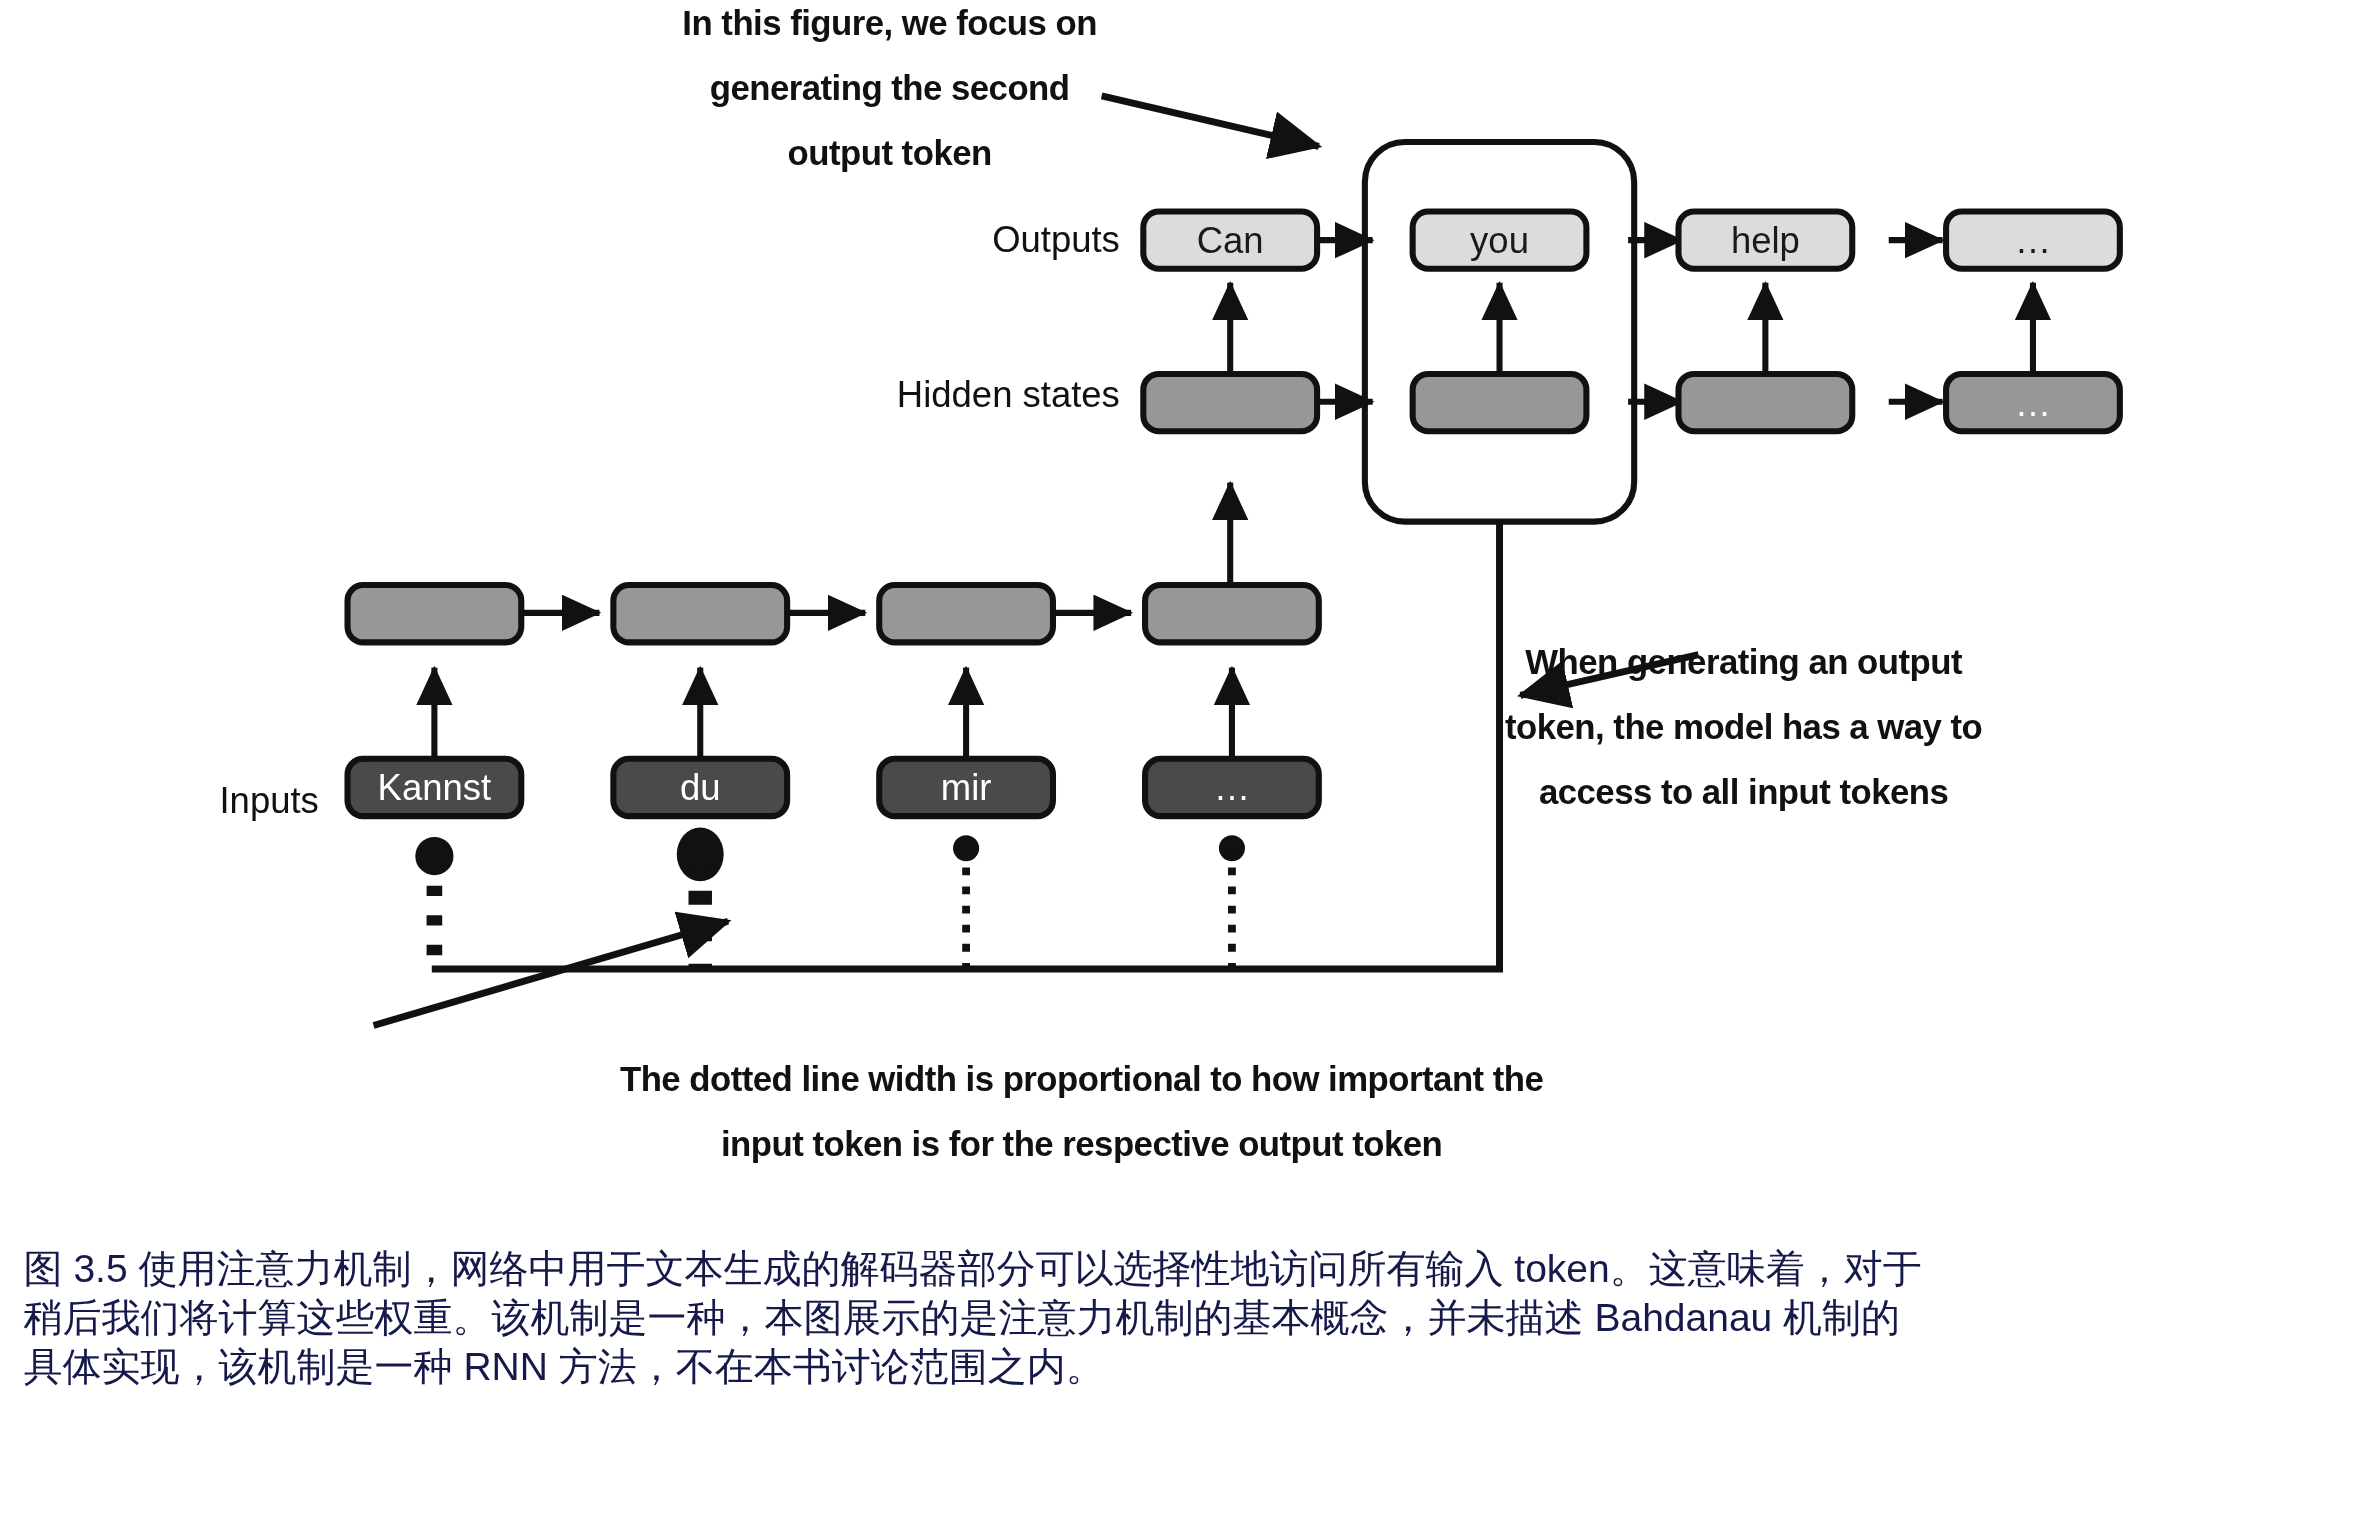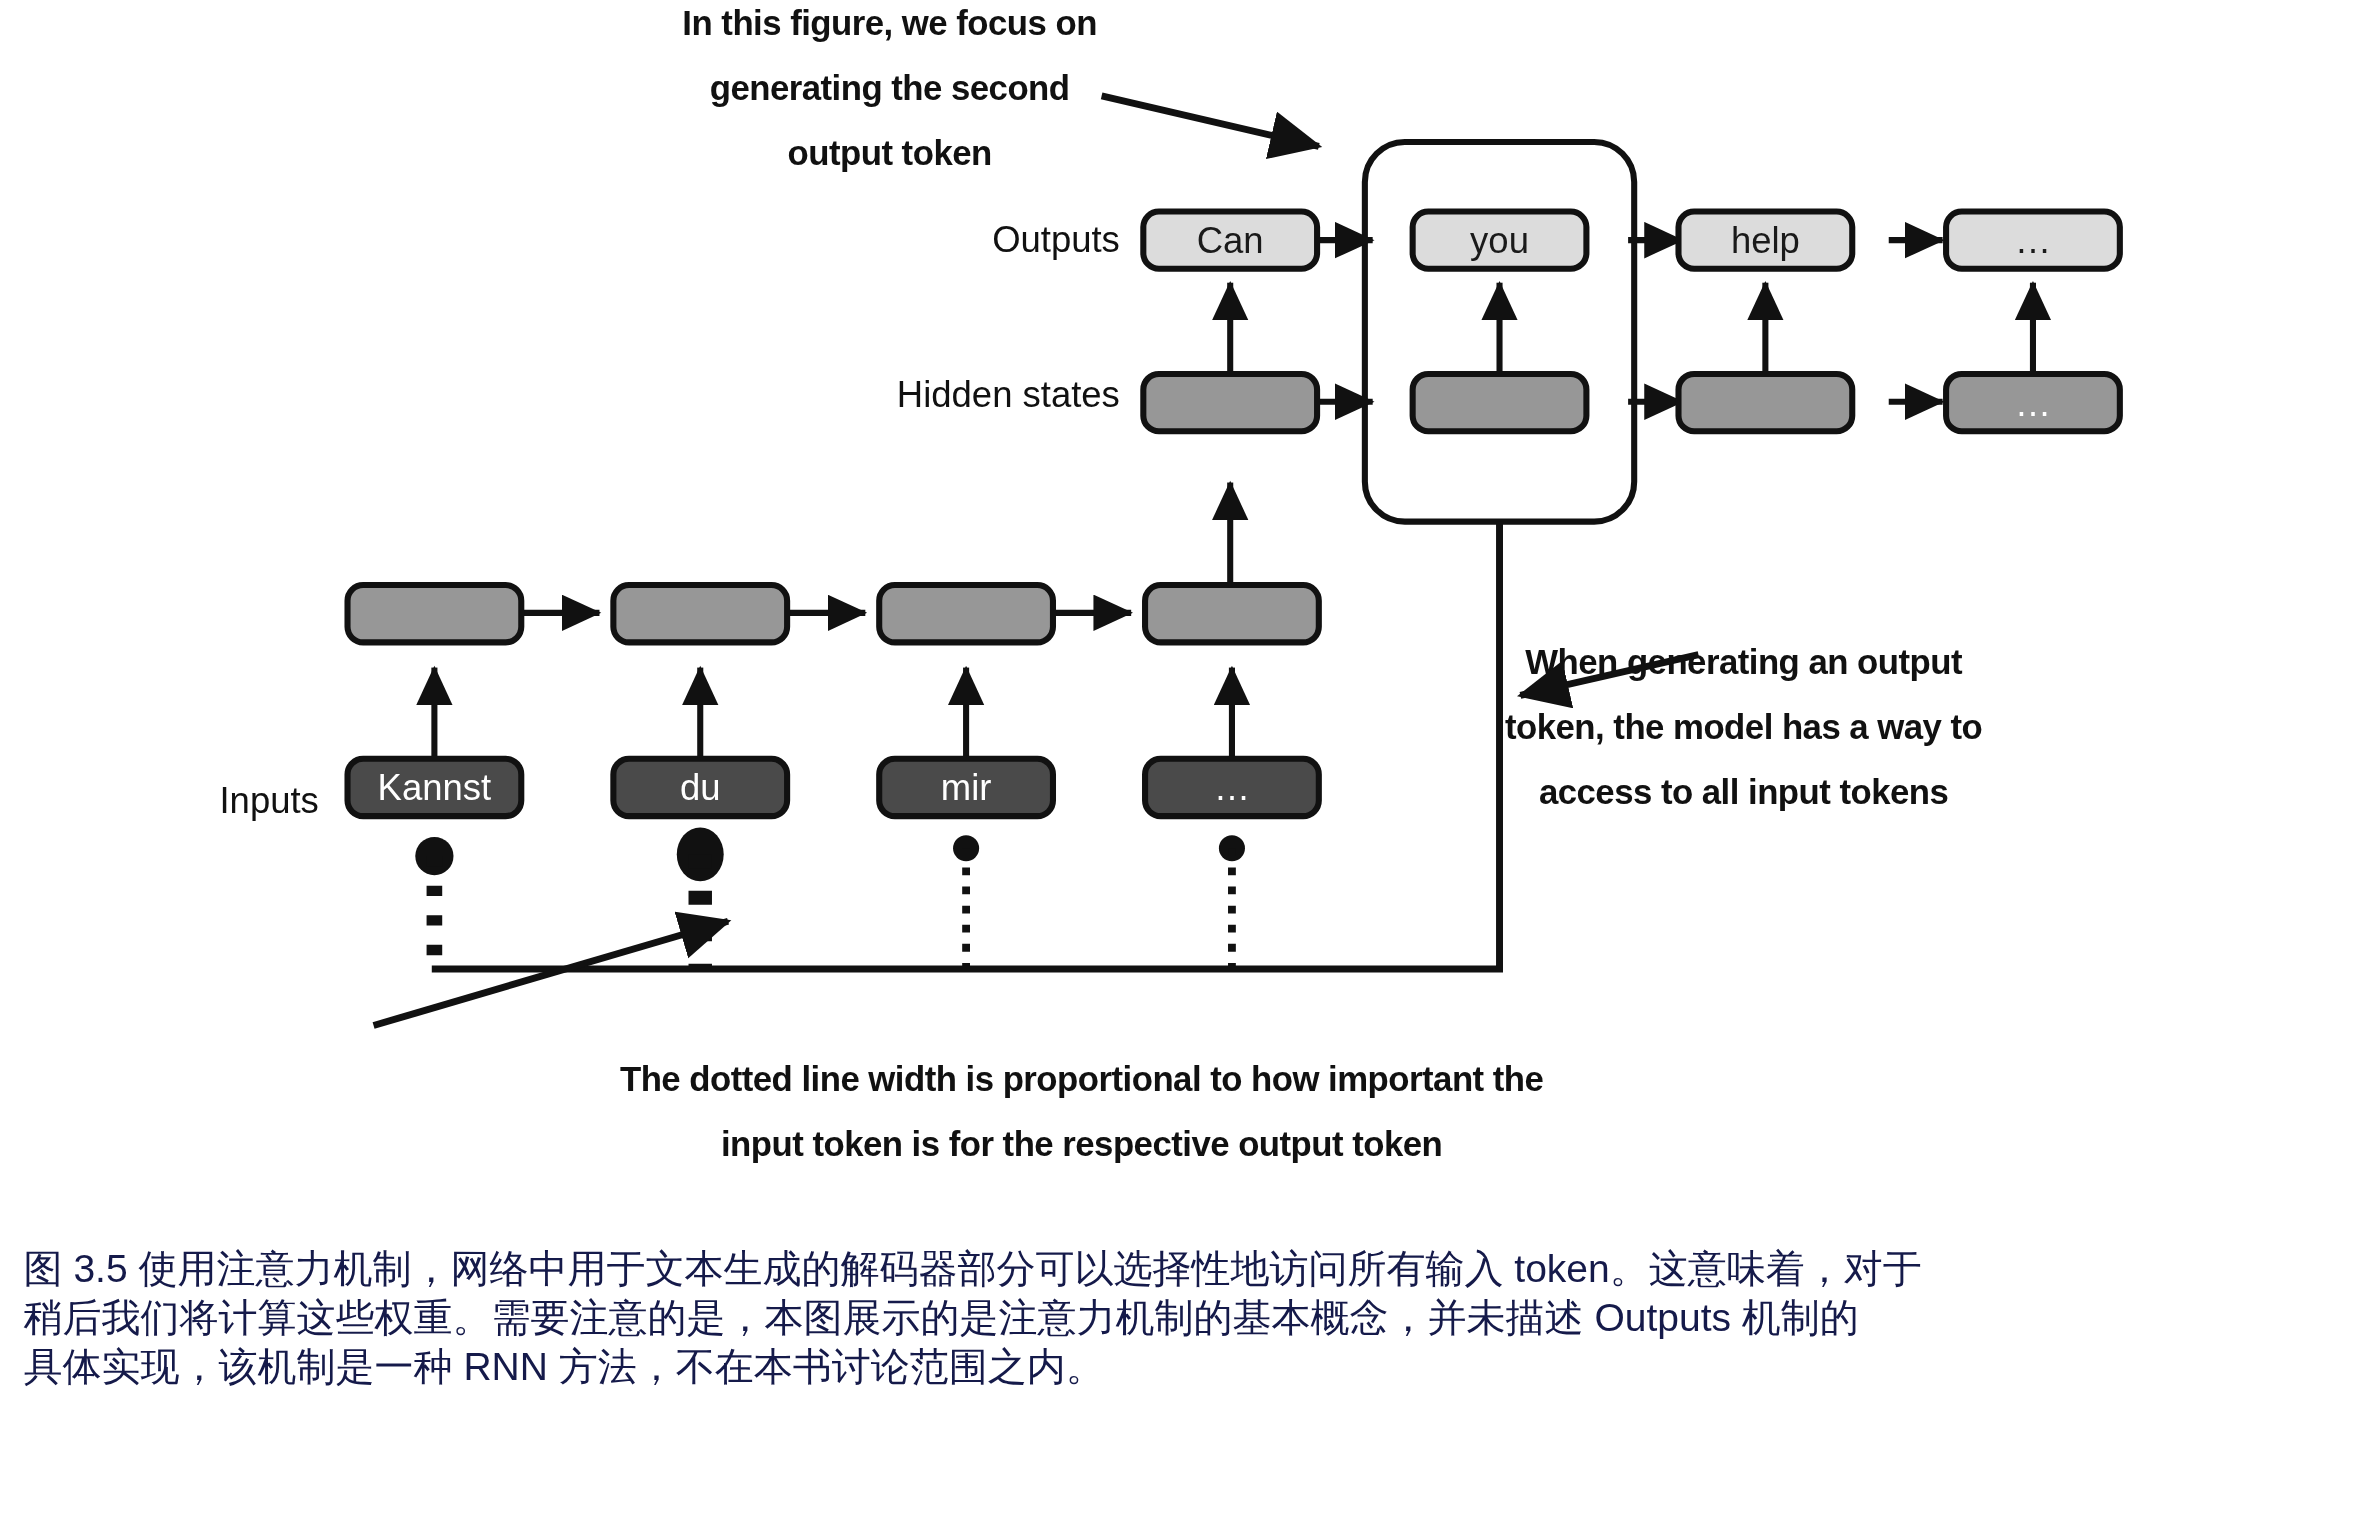--- a/index.html
+++ b/index.html
@@ -173,18 +173,18 @@
 
     <g>
       <text class="annot" x="1245" y="1255" text-anchor="middle">The dotted line width is proportional to how important the</text>
       <text class="annot" x="1245" y="1330" text-anchor="middle">input token is for the respective output token</text>
       <line x1="430" y1="1180" x2="838" y2="1060" stroke="#111" stroke-width="8" marker-end="url(#ah-thin)"></line>
     </g>
   </svg>
 
   <div id="caption">
     <div class="cline">图 3.5 使用注意力机制，网络中用于文本生成的解码器部分可以选择性地访问所有输入 token。这意味着，对于</div>
-    <div class="cline">稍后我们将计算这些权重。需要注意的是，本图展示的是注意力机制的基本概念，并未描述 Outputs 机制的</div>
+    <div class="cline">稍后我们将计算这些权重。该机制是一种，本图展示的是注意力机制的基本概念，并未描述 Bahdanau 机制的</div>
     <div class="cline">具体实现，该机制是一种 RNN 方法，不在本书讨论范围之内。</div>
   </div>
 
 </div>
 
 
 </body></html>

